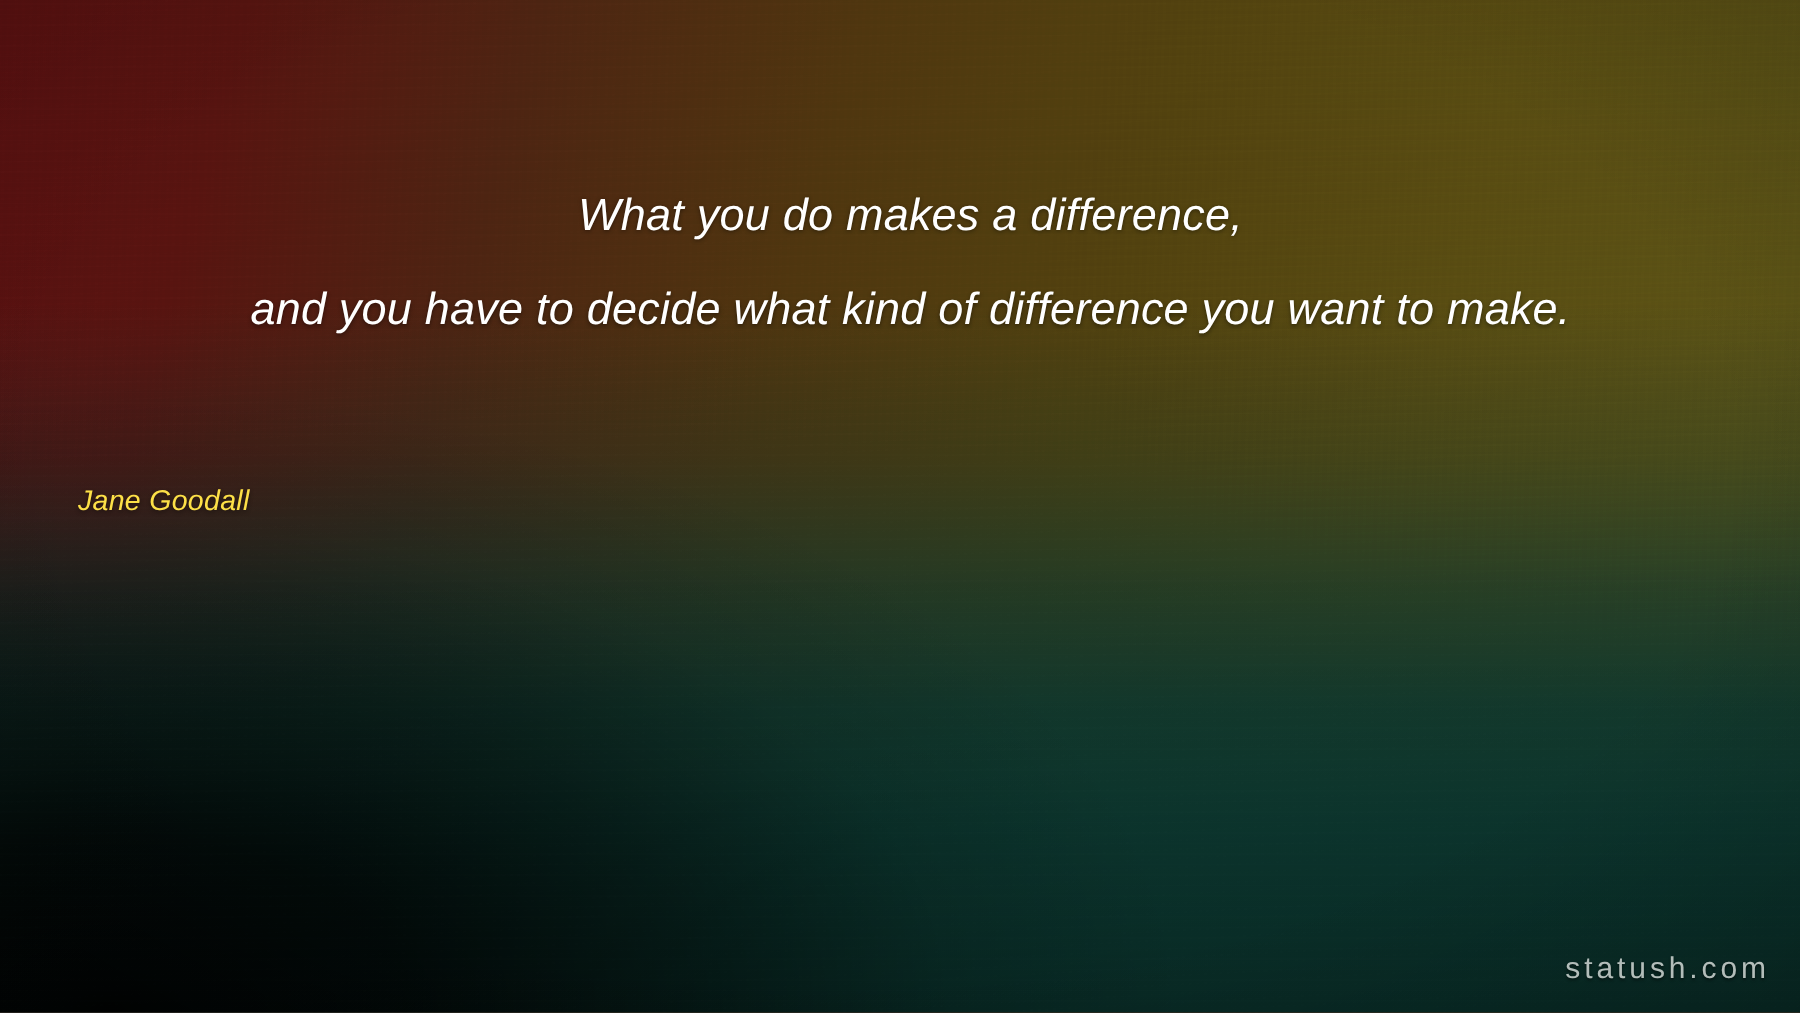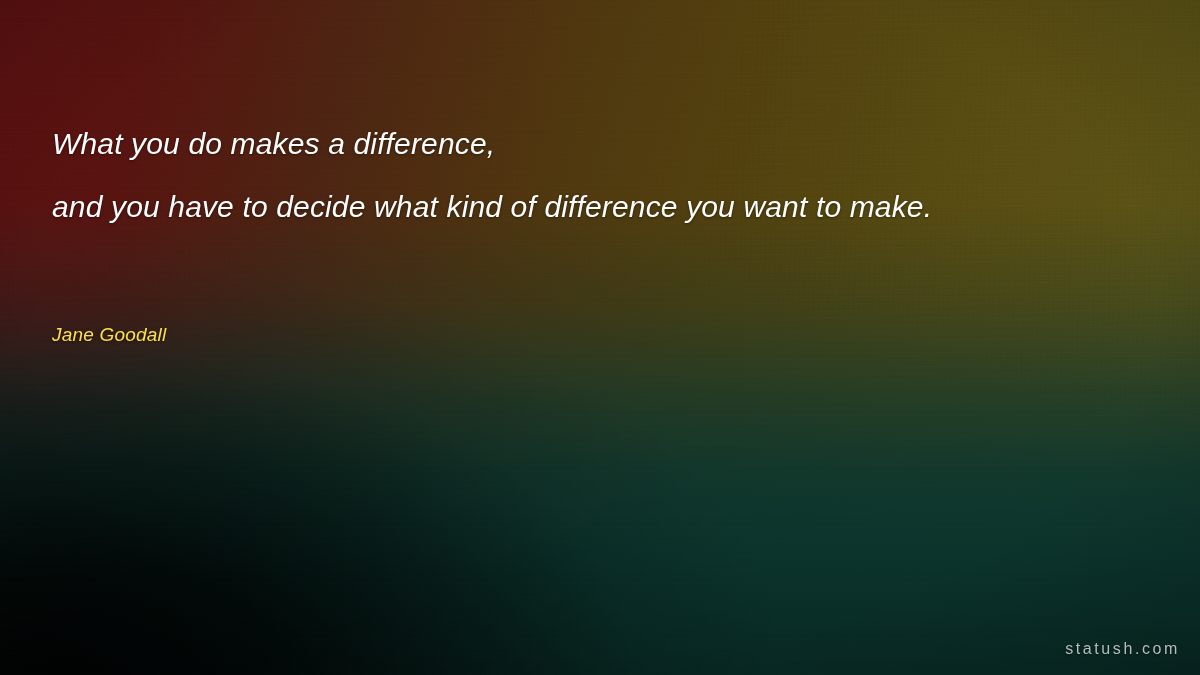--- a/index.html
+++ b/index.html
@@ -114,40 +114,41 @@
     left: 52px;
     top: 112px;
     width: 1110px;
     color: #ffffff;
     font-style: italic;
     font-size: 30px;
     line-height: 63px;
     letter-spacing: 0.15px;
     white-space: pre-line;
     text-shadow: 0 1px 3px rgba(0,0,0,0.42);
+    text-align: center;
   }
 
   .author-text {
     position: absolute;
     left: 52px;
     top: 322px;
     color: #fde047;
     font-style: italic;
     font-size: 19px;
     line-height: 26px;
     letter-spacing: 0.2px;
     text-shadow: 0 1px 3px rgba(0,0,0,0.4);
   }
 
   .watermark {
     position: absolute;
     right: 20px;
     bottom: 17px;
     color: #cfd6d3;
-    font-size: 16px;
+    font-size: 20px;
     letter-spacing: 2.6px;
     opacity: 0.86;
     text-shadow: 0 1px 2px rgba(0,0,0,0.55);
   }
 </style>
 </head>
 <body>
 
 <div class="quote-card">
 

